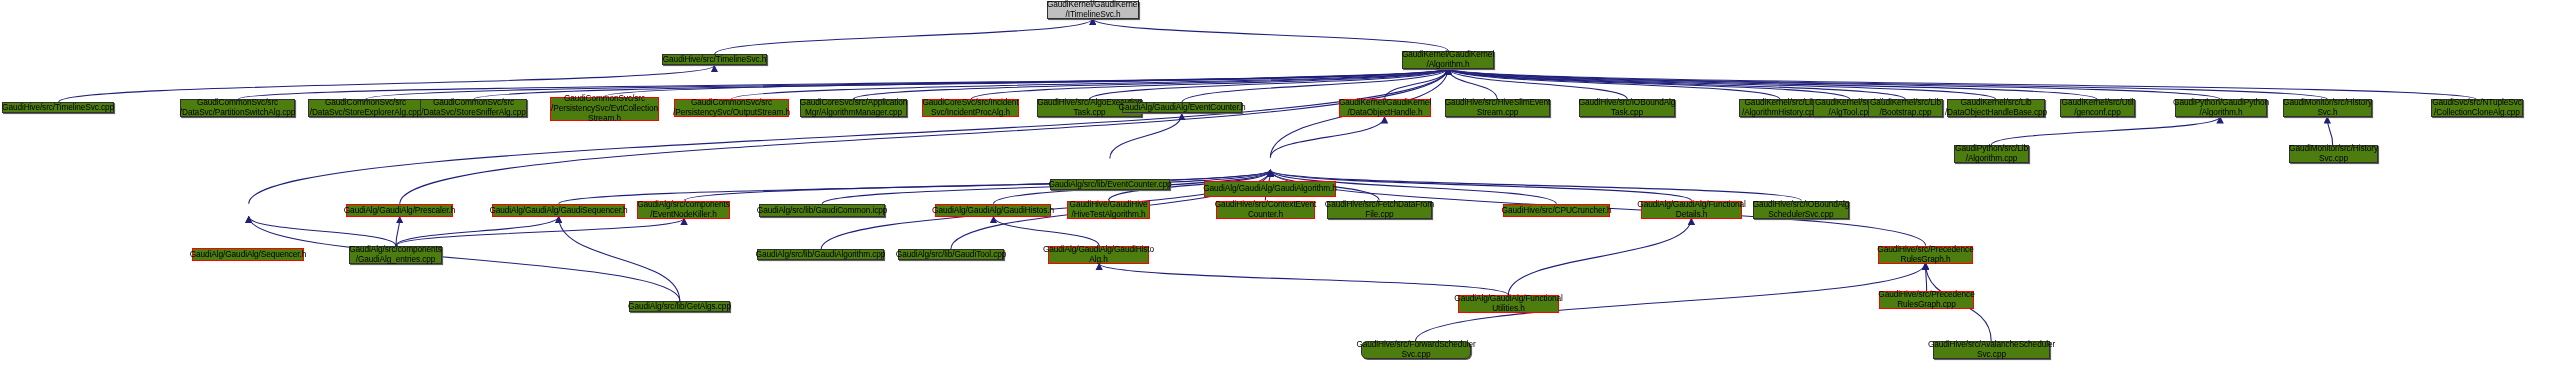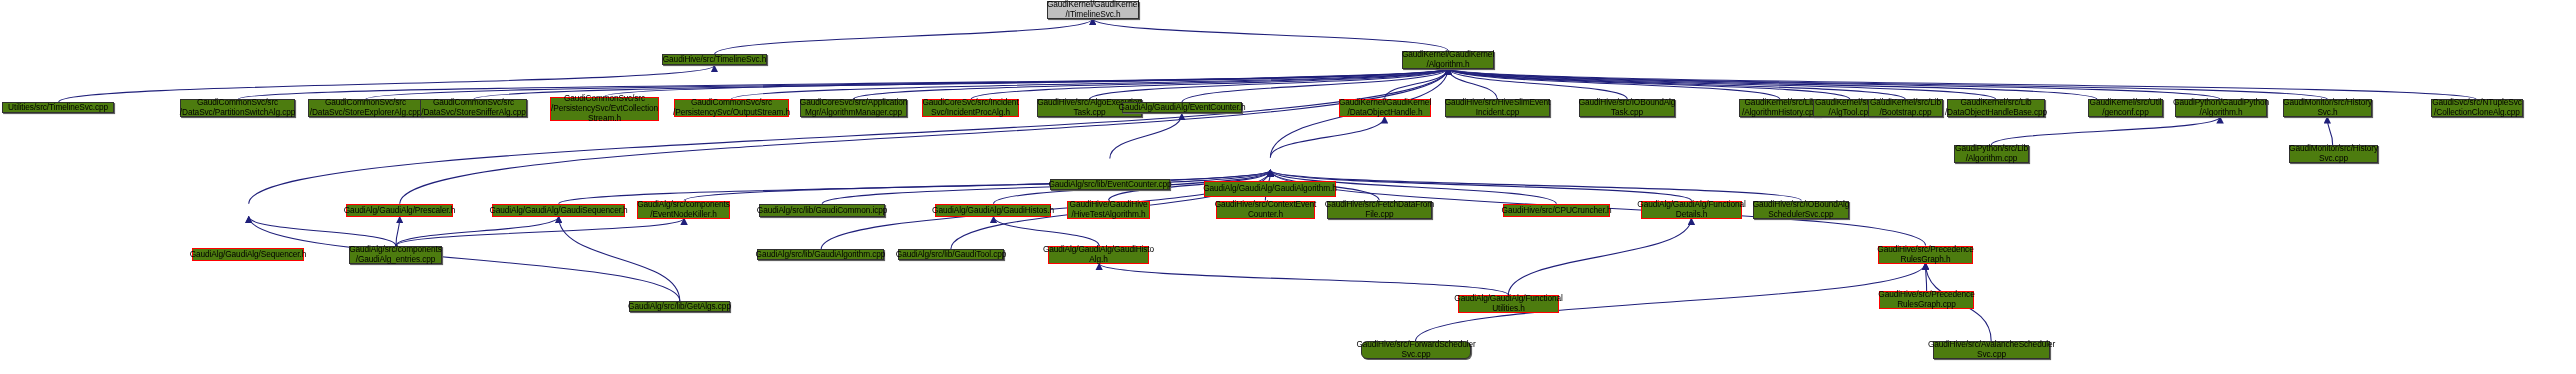--- a/index.html
+++ b/index.html
@@ -82,21 +82,21 @@
         <path d="M 2652 639 C 2652 558.7, 3608 573.3, 3608 493" marker-end="url(#arrow)"></path>
         <path d="M 3731 639 C 3731 558.7, 3608 573.3, 3608 493" marker-end="url(#arrow)"></path>
       </g>
   </svg>
   <div id="node-layer">
       <div class="node root" style="left: 1047px; top: 1.1px; width: 92px; height: 17.6px;">GaudiKernel/GaudiKernel
 /ITimelineSvc.h</div>
       <div class="node black" style="left: 662px; top: 54px; width: 105px; height: 11.2px;">GaudiHive/src/TimelineSvc.h</div>
       <div class="node black" style="left: 1402px; top: 51px; width: 92px; height: 17.6px;">GaudiKernel/GaudiKernel
 /Algorithm.h</div>
-      <div class="node black" style="left: 2.1px; top: 102px; width: 112px; height: 11.2px;">Utilities/src/TimelineSvc.cpp</div>
+      <div class="node black" style="left: 2.1px; top: 102px; width: 112px; height: 11.2px;">GaudiHive/src/TimelineSvc.cpp</div>
       <div class="node black" style="left: 180px; top: 99px; width: 115px; height: 17.6px;">GaudiCommonSvc/src
 /DataSvc/PartitionSwitchAlg.cpp</div>
       <div class="node black" style="left: 308px; top: 99px; width: 115px; height: 17.6px;">GaudiCommonSvc/src
 /DataSvc/StoreExplorerAlg.cpp</div>
       <div class="node black" style="left: 420px; top: 99px; width: 107px; height: 17.6px;">GaudiCommonSvc/src
 /DataSvc/StoreSnifferAlg.cpp</div>
       <div class="node red" style="left: 550px; top: 97px; width: 109px; height: 24px;">GaudiCommonSvc/src
 /PersistencySvc/EvtCollection
 Stream.h</div>
       <div class="node red" style="left: 674px; top: 99px; width: 115px; height: 17.6px;">GaudiCommonSvc/src
@@ -104,32 +104,32 @@
       <div class="node black" style="left: 800px; top: 99px; width: 107px; height: 17.6px;">GaudiCoreSvc/src/Application
 Mgr/AlgorithmManager.cpp</div>
       <div class="node red" style="left: 922px; top: 99px; width: 97px; height: 17.6px;">GaudiCoreSvc/src/Incident
 Svc/IncidentProcAlg.h</div>
       <div class="node black" style="left: 1037px; top: 99px; width: 105px; height: 17.6px;">GaudiHive/src/AlgoExecution
 Task.cpp</div>
       <div class="node black" style="left: 1122px; top: 102px; width: 120px; height: 11.2px;">GaudiAlg/GaudiAlg/EventCounter.h</div>
       <div class="node red" style="left: 1339px; top: 99px; width: 92px; height: 17.6px;">GaudiKernel/GaudiKernel
 /DataObjectHandle.h</div>
       <div class="node black" style="left: 1445px; top: 99px; width: 105px; height: 17.6px;">GaudiHive/src/HiveSlimEvent
-Incident.cpp</div>
+Stream.cpp</div>
       <div class="node black" style="left: 1579px; top: 99px; width: 96px; height: 17.6px;">GaudiHive/src/IOBoundAlg
 Task.cpp</div>
       <div class="node black" style="left: 1739px; top: 99px; width: 82px; height: 17.6px;">GaudiKernel/src/Lib
 /AlgorithmHistory.cpp</div>
       <div class="node black" style="left: 1813px; top: 99px; width: 75px; height: 17.6px;">GaudiKernel/src/Lib
 /AlgTool.cpp</div>
       <div class="node black" style="left: 1868px; top: 99px; width: 75px; height: 17.6px;">GaudiKernel/src/Lib
 /Bootstrap.cpp</div>
       <div class="node black" style="left: 1947px; top: 99px; width: 98px; height: 17.6px;">GaudiKernel/src/Lib
 /DataObjectHandleBase.cpp</div>
-      <div class="node black" style="left: 2060px; top: 99px; width: 75px; height: 17.6px; margin-left: 28px;">GaudiKernel/src/Util
+      <div class="node black" style="left: 2060px; top: 99px; width: 75px; height: 17.6px;">GaudiKernel/src/Util
 /genconf.cpp</div>
       <div class="node black" style="left: 2175px; top: 99px; width: 92px; height: 17.6px;">GaudiPython/GaudiPython
 /Algorithm.h</div>
       <div class="node black" style="left: 2283px; top: 99px; width: 89px; height: 17.6px;">GaudiMonitor/src/History
 Svc.h</div>
       <div class="node black" style="left: 2431px; top: 99px; width: 92px; height: 17.6px;">GaudiSvc/src/NTupleSvc
 /CollectionCloneAlg.cpp</div>
       <div class="node black" style="left: 1954px; top: 145px; width: 75px; height: 17.6px;">GaudiPython/src/Lib
 /Algorithm.cpp</div>
       <div class="node black" style="left: 2289px; top: 145px; width: 89px; height: 17.6px;">GaudiMonitor/src/History

